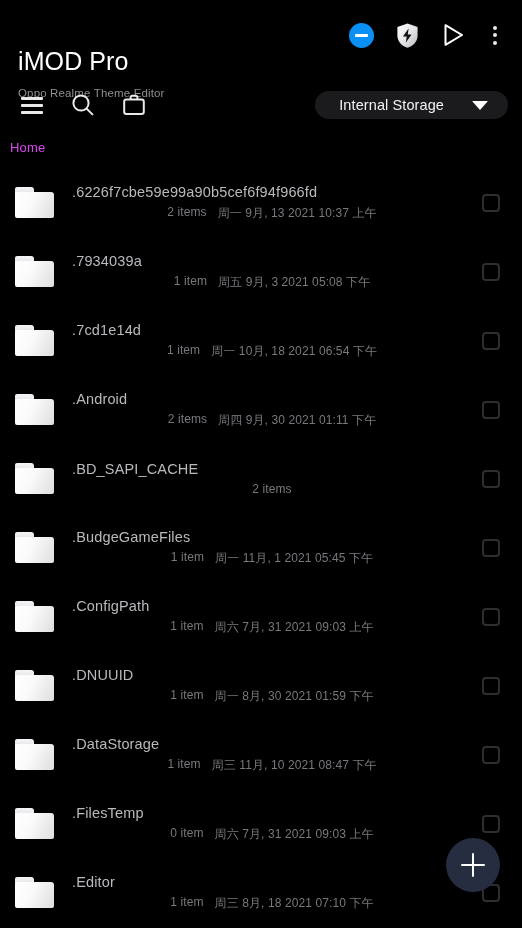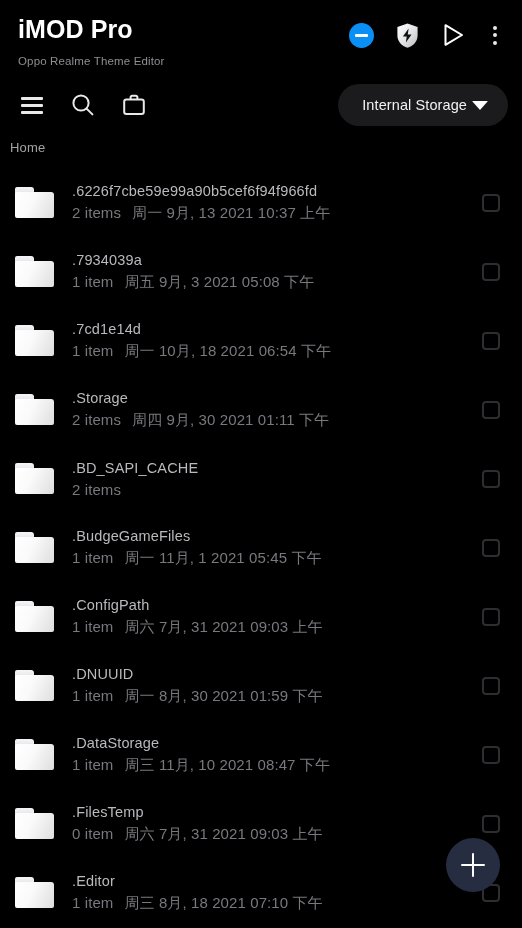--- a/index.html
+++ b/index.html
@@ -27,24 +27,25 @@
     padding: 14px 14px 0 18px;
     display: flex;
     align-items: flex-start;
     justify-content: space-between;
   }
 
   .brand-block { padding-top: 2px; }
 
   .app-title {
     font-size: 25px;
-    font-weight: 700;
+    font-weight: 400;
     color: #ffffff;
     letter-spacing: 0.1px;
     line-height: 1.08;
+    margin-top: 32px;
   }
 
   .app-subtitle {
     font-size: 11.5px;
     color: #8e8e93;
     letter-spacing: 0.15px;
     margin-top: 12px;
   }
 
   .header-actions {
@@ -139,24 +140,24 @@
     background: #e9e9eb;
     border-radius: 1px;
   }
   .hamburger i:nth-child(1) { width: 22px; }
   .hamburger i:nth-child(2) { width: 22px; }
   .hamburger i:nth-child(3) { width: 22px; }
 
   .storage-pill {
     display: flex;
     align-items: center;
-    gap: 5px;
+    gap: 28px;
     background: #1b1b1d;
     border-radius: 22px;
-    height: 42px;
+    height: 28px;
     padding: 0 20px 0 24px;
     cursor: pointer;
   }
   .storage-pill-label {
     font-size: 14.5px;
     color: #f2f2f4;
     letter-spacing: 0.1px;
     white-space: nowrap;
   }
   .chev-down {
@@ -164,21 +165,21 @@
     border-left: 8px solid transparent;
     border-right: 8px solid transparent;
     border-top: 9px solid #ffffff;
     border-radius: 1px;
   }
 
   
   .breadcrumb {
     padding: 8px 0 10px 10px;
     font-size: 13px;
-    color: #a3a3a3;
+    color: #d946ef;
     letter-spacing: 0.2px;
     height: 32px;
     display: flex;
     align-items: center;
   }
 
   
   .file-list {
     position: relative;
     padding-top: 4px;
@@ -231,26 +232,27 @@
   .file-name {
     font-size: 14.5px;
     color: #b9b9be;
     letter-spacing: 0.15px;
     white-space: nowrap;
     overflow: hidden;
     text-overflow: ellipsis;
   }
 
   .file-sub {
-    font-size: 15px;
+    font-size: 12px;
     color: #78787e;
     letter-spacing: 0.1px;
     white-space: nowrap;
     display: flex;
     gap: 11px;
+    justify-content: center;
   }
 
   .checkbox {
     flex: 0 0 18px;
     width: 18px;
     height: 18px;
     border: 2px solid #2e2e32;
     border-radius: 4px;
     background: transparent;
     margin-left: 10px;
@@ -409,21 +411,21 @@
           </span>
         </span>
         <span class="checkbox"></span>
       </div>
       <div class="file-row">
         <span class="folder-icon">
           <span class="tab"></span>
           <span class="body"></span>
         </span>
         <span class="file-meta-col">
-          <span class="file-name">.Storage</span>
+          <span class="file-name">.Android</span>
           <span class="file-sub">
             <span>2 items</span>
             <span>周四 9月, 30 2021 01:11 下午</span>
           </span>
         </span>
         <span class="checkbox"></span>
       </div>
       <div class="file-row">
         <span class="folder-icon">
           <span class="tab"></span>

